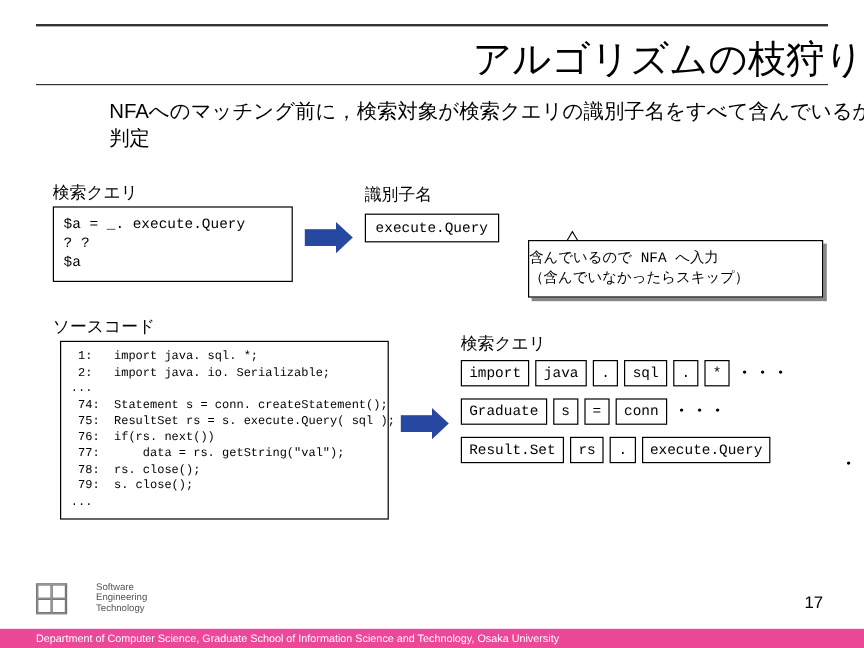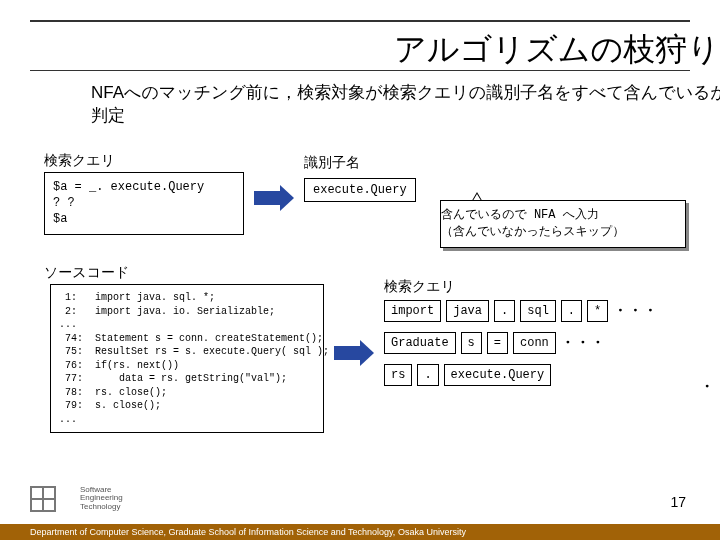--- a/index.html
+++ b/index.html
@@ -27,21 +27,21 @@
   .tokens { position: absolute; top: 300px; left: 384px; width: 320px; font-family: "MS Gothic","Courier New",monospace; font-size: 12px; }
   .tok-row { display: flex; align-items: center; gap: 5px; margin-bottom: 10px; text-align: center; }
   .tok { border: 1.5px solid #000; padding: 3px 6px; background: #fff; white-space: nowrap; }
   .dots { font-weight: bold; font-size: 14px; letter-spacing: 1px; }
   .dots-end { position: absolute; top: 378px; left: 700px; font-weight: bold; font-size: 14px; font-family: "MS Gothic",monospace; letter-spacing: 1px; }
   .logo { position: absolute; bottom: 28px; left: 30px; display: flex; align-items: flex-end; gap: 24px; }
   .logo-mark { width: 26px; height: 26px; border: 1px solid #777; display: grid; grid-template-columns: 1fr 1fr; grid-template-rows: 1fr 1fr; }
   .logo-mark div { border: 0.5px solid #777; }
   .logo-text { font-size: 8px; line-height: 1.1; color: #555; }
   .pagenum { position: absolute; bottom: 30px; right: 34px; font-size: 14px; }
-  .footer { position: absolute; bottom: 0; left: 0; width: 720px; height: 16px; background: #a16207; color: #fff; font-size: 9px; line-height: 16px; padding-left: 30px; }
+  .footer { position: absolute; bottom: 0; left: 0; width: 720px; height: 16px; background: #ec4899; color: #fff; font-size: 9px; line-height: 16px; padding-left: 30px; }
 </style>
 </head>
 <body>
 
 <div class="hr-top"></div>
 <div class="title">アルゴリズムの枝狩り</div>
 <div class="hr-under"></div>
 
 <div class="lead">NFAへのマッチング前に，検索対象が検索クエリの識別子名をすべて含んでいるか判定</div>
 
@@ -96,20 +96,21 @@
     <span class="dots">・・・</span>
   </div>
   <div class="tok-row">
     <span class="tok">Graduate</span>
     <span class="tok">s</span>
     <span class="tok">=</span>
     <span class="tok">conn</span>
     <span class="dots">・・・</span>
   </div>
   <div class="tok-row">
+    <span class="tok">Result.Set</span>
     <span class="tok">rs</span>
     <span class="tok">.</span>
     <span class="tok">execute.Query</span>
   </div>
 </div>
 <span class="dots-end">・・・</span>
 
 <div class="logo">
   <div class="logo-mark">
       <div></div>

